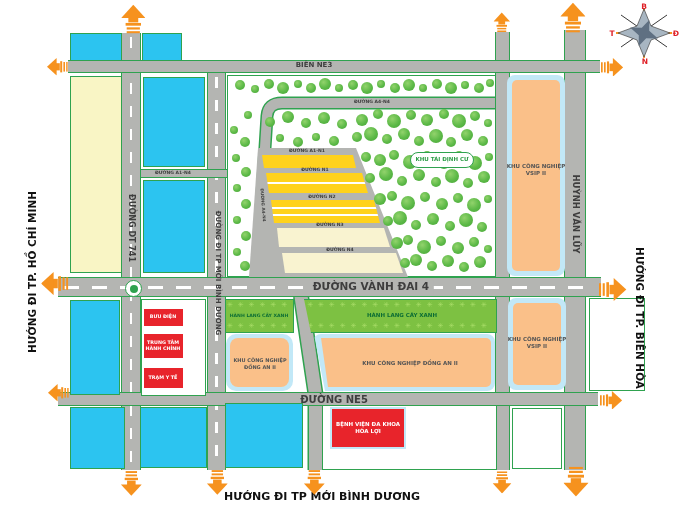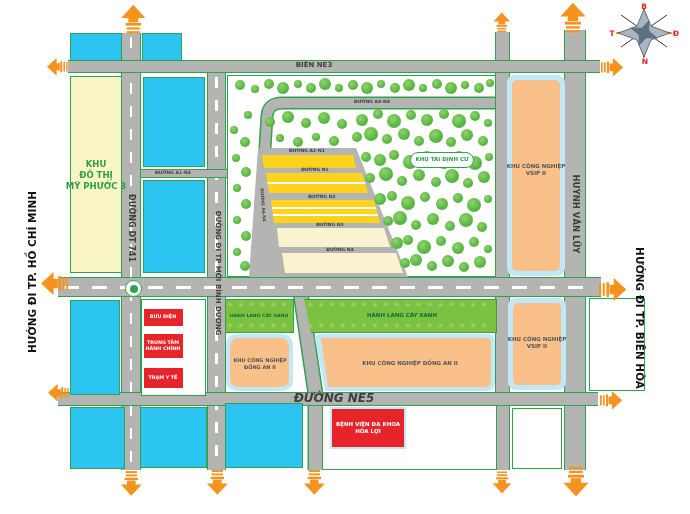--- a/index.html
+++ b/index.html
@@ -52,23 +52,20 @@
   <div class="p road road-v" style="left:495px;top:32px;width:15px;height:438px;z-index:2;"></div>
   <div class="p road road-v" style="left:564px;top:30px;width:22px;height:440px;z-index:2;"></div>
 
   <div class="p" style="left:249px;top:146px;width:159px;height:131px;background:#b4b5b2;z-index:4;
               clip-path:polygon(9px 2px,107px 2px,159px 131px,0px 131px);"></div>
 
   <div class="p parcel blue" style="left:70px;top:33px;width:52px;height:28px;z-index:5;"></div>
   <div class="p parcel blue" style="left:142px;top:33px;width:40px;height:28px;z-index:5;"></div>
 
   <div class="p parcel" style="left:70px;top:76px;width:52px;height:197px;background:#f9f5c5;z-index:5;"></div>
-  <div class="p lb ctr" style="left:96px;top:176px;font-size:8.5px;color:#2f9e49;z-index:7;">KHU
-ĐÔ THỊ
-MỸ PHƯỚC 3</div>
 
   <div class="p parcel blue" style="left:143px;top:77px;width:62px;height:90px;z-index:5;"></div>
   <div class="p parcel blue" style="left:143px;top:180px;width:62px;height:93px;z-index:5;"></div>
 
   <div class="p" style="left:262px;top:155px;width:94px;height:13px;background:#ffd21c;z-index:5;clip-path:polygon(0 0,91px 0,94px 13px,2px 13px);"></div>
   <div class="p" style="left:266px;top:173px;width:102px;height:20px;z-index:5;clip-path:polygon(0 0,96px 0,102px 20px,3px 20px);background:linear-gradient(#ffd21c 0 45%,#fff 45% 55%,#ffd21c 55%);"></div>
   <div class="p" style="left:271px;top:200px;width:109px;height:23px;z-index:5;clip-path:polygon(0 0,103px 0,109px 23px,3px 23px);background:linear-gradient(#ffd21c 0 30%,#fff 30% 37%,#ffd21c 37% 63%,#fff 63% 70%,#ffd21c 70%);"></div>
   <div class="p" style="left:277px;top:228px;width:113px;height:19px;background:#f9f3d0;z-index:5;clip-path:polygon(0 0,107px 0,113px 19px,2px 19px);"></div>
   <div class="p" style="left:282px;top:253px;width:121px;height:20px;background:#f9f3d0;z-index:5;clip-path:polygon(0 0,114px 0,121px 20px,3px 20px);"></div>
 
@@ -132,30 +129,32 @@
   <div class="p red" style="left:330px;top:407px;width:76px;height:42px;border:2px solid #c2e8f7;z-index:6;"></div>
   <div class="p lb ctr" style="left:368px;top:428px;font-size:5.5px;color:#fff;z-index:7;">BỆNH VIỆN ĐA KHOA
 HÒA LỢI</div>
   <div class="p parcel white" style="left:512px;top:408px;width:50px;height:61px;z-index:5;"></div>
 
   <div class="p" style="left:125px;top:280px;width:17px;height:17px;border-radius:50%;background:#fff;border:1.5px solid #2fa24f;z-index:6;">
     <div style="position:absolute;inset:3.5px;border-radius:50%;background:#2fa24f;"></div>
   </div>
 
   <div class="p lb ctr" style="left:314px;top:66px;font-size:7px;z-index:7;white-space:nowrap;">BIÊN NE3</div>
-  <div class="p lb ctr" style="left:334px;top:399px;font-size:12px;z-index:7;white-space:nowrap;font-style:italic;">ĐƯỜNG NE5</div>
+  <div class="p lb ctr" style="left:371px;top:287px;font-size:10.5px;background:#b4b5b2;padding:0 5px;z-index:7;white-space:nowrap;">ĐƯỜNG VÀNH ĐAI 4</div>
+  <div class="p lb ctr" style="left:334px;top:399px;font-size:10px;z-index:7;white-space:nowrap;">ĐƯỜNG NE5</div>
   <div class="p lb ctr" style="left:173px;top:173px;font-size:4.5px;z-index:7;white-space:nowrap;">ĐƯỜNG A1-N4</div>
   <div class="p lb ctr" style="left:372px;top:102px;font-size:4.5px;z-index:7;white-space:nowrap;">ĐƯỜNG A4-N4</div>
   <div class="p lb rot90" style="left:131px;top:228px;font-size:8px;z-index:7;white-space:nowrap;">ĐƯỜNG DT 741</div>
   <div class="p lb rot90" style="left:217px;top:273px;font-size:7px;z-index:7;white-space:nowrap;">ĐƯỜNG ĐI TP MỚI BÌNH DƯƠNG</div>
   <div class="p lb rot90" style="left:575px;top:214px;font-size:8.5px;z-index:7;white-space:nowrap;">HUỲNH VĂN LŨY</div>
   <div class="p lb" style="left:263px;top:205px;font-size:4.2px;z-index:7;white-space:nowrap;transform:translate(-50%,-50%) rotate(86deg);">ĐƯỜNG A4-N4</div>
 
   <div class="p lb rotm90" style="left:33px;top:272px;font-size:10.5px;color:#111;z-index:8;white-space:nowrap;">HƯỚNG ĐI TP. HỒ CHÍ MINH</div>
   <div class="p lb rot90" style="left:639px;top:318px;font-size:10.5px;color:#111;z-index:8;white-space:nowrap;">HƯỚNG ĐI TP. BIÊN HÒA</div>
+  <div class="p lb ctr" style="left:322px;top:497px;font-size:11px;color:#111;z-index:8;white-space:nowrap;">HƯỚNG ĐI TP MỚI BÌNH DƯƠNG</div>
 
   <svg class="p" style="left:607px;top:1px;z-index:8;" width="74" height="64" viewBox="0 0 74 64">
     <line x1="14" y1="46" x2="60" y2="14" stroke="#222" stroke-width="0.9"></line>
     <line x1="14" y1="14" x2="60" y2="46" stroke="#222" stroke-width="0.9"></line>
     <line x1="9" y1="32" x2="65" y2="32" stroke="#f6921e" stroke-width="1.8"></line>
     <line x1="37" y1="7" x2="37" y2="57" stroke="#f6921e" stroke-width="1.8"></line>
     <polygon points="63,32 44,39 37,56 30,39 11,32 30,25 37,8 44,25" fill="#a8b6c2" stroke="#444" stroke-width="0.7"></polygon>
     <polygon points="52,32 41,36 37,46 33,36 22,32 33,28 37,18 41,28" fill="#5f7082" transform="rotate(22 37 32)"></polygon>
     <text x="37" y="8" text-anchor="middle" font-size="7.5" font-weight="bold" fill="#e02128">B</text>
     <text x="38" y="63" text-anchor="middle" font-size="7.5" font-weight="bold" fill="#e02128">N</text>

